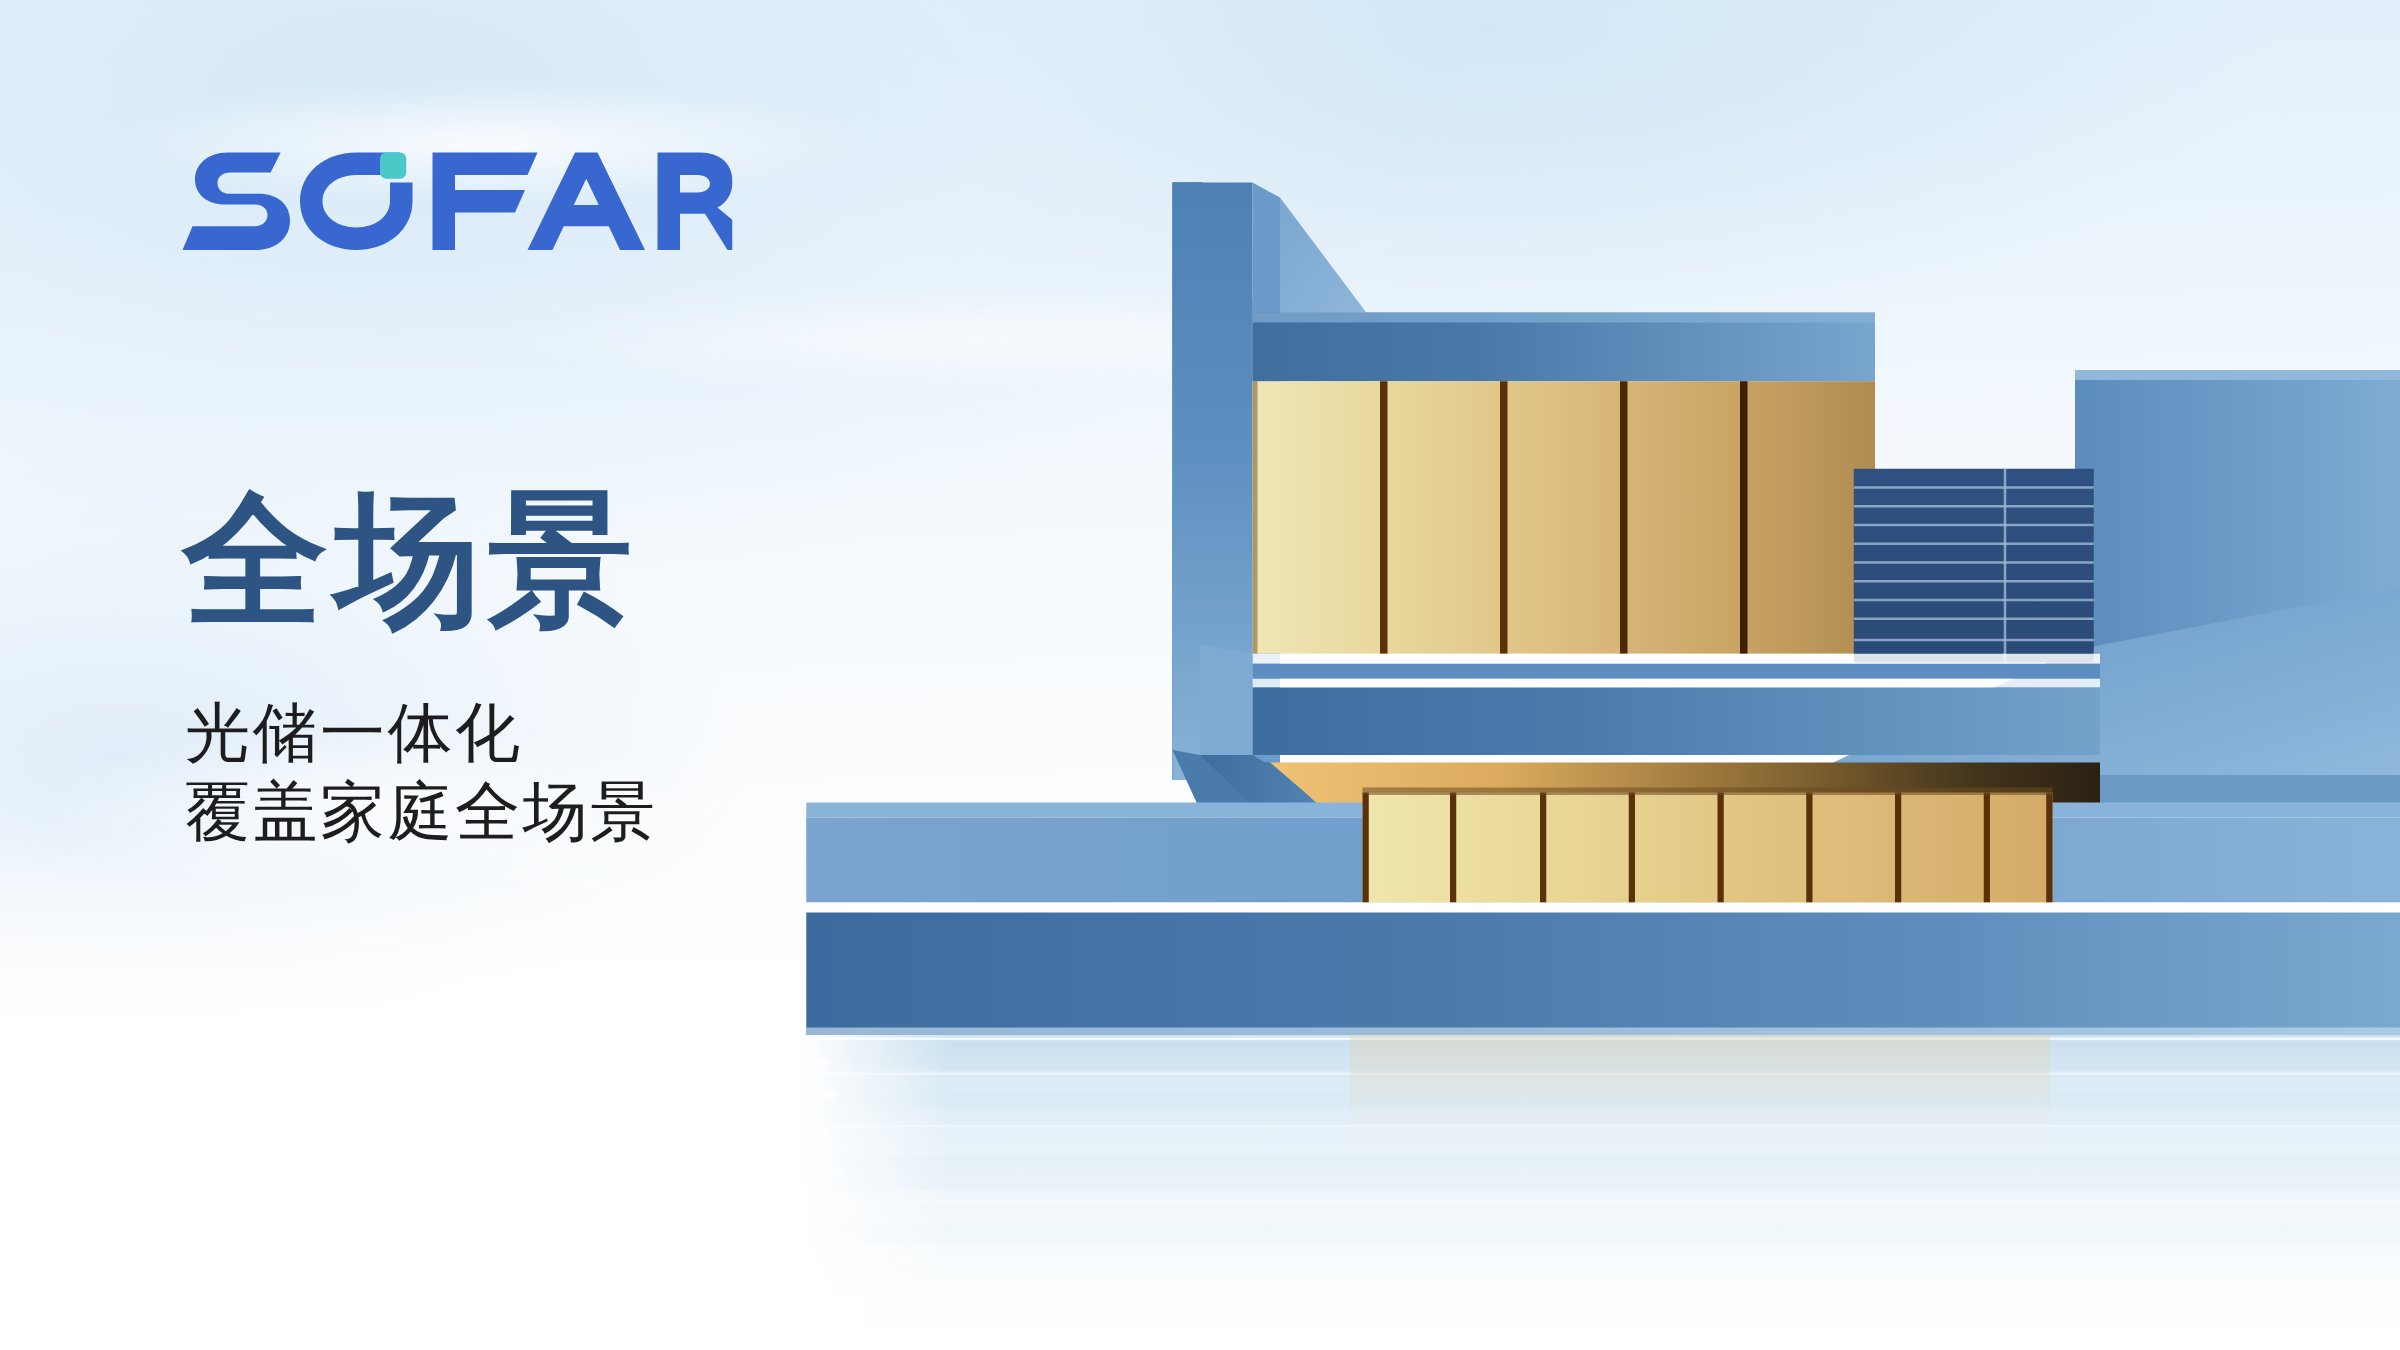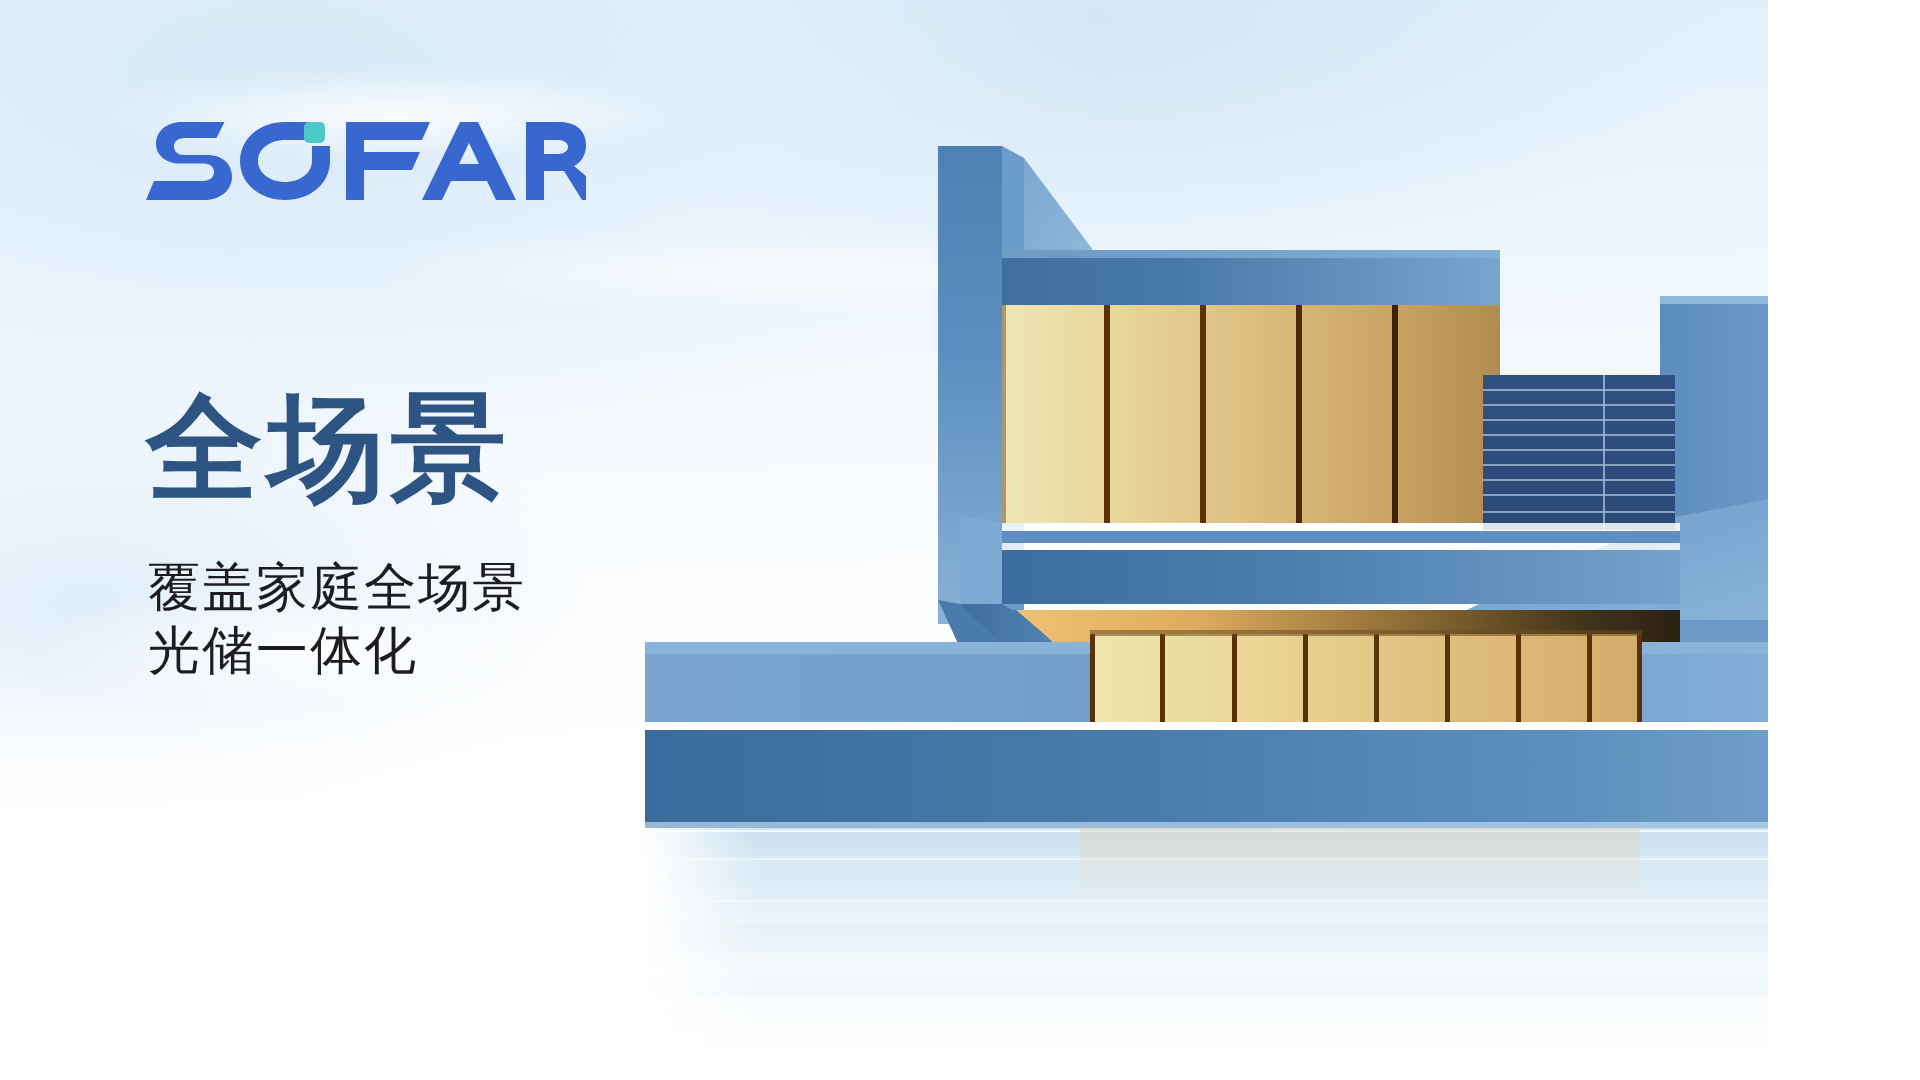--- a/index.html
+++ b/index.html
@@ -6,21 +6,21 @@
     margin: 0;
     padding: 0;
     background: #ffffff;
   }
   body {
     font-family: "Liberation Sans", "DejaVu Sans", sans-serif;
   }
 
   .banner {
     position: relative;
-    width: 1768px;
+    width: 1920px;
     height: 1080px;
     overflow: hidden;
     background: #e5e5e5;
   }
 
   
   .sky {
     position: absolute;
     inset: 0;
     background:
@@ -423,19 +423,19 @@
                  C436,44 440,36 440,27 C440,13 430,4 414,4 Z
                  M398,22 L412,22 C418,22 422,25 422,29 C422,33 418,36 412,36 L398,36 Z"></path>
       </g>
 
       <rect x="158" y="4" width="21" height="21" rx="5" fill="#4cc8c8"></rect>
     </svg>
 
     <div class="headline">全场景</div>
 
     <div class="subtitle">
+      <span class="subtitle-line">光储一体化</span>
       <span class="subtitle-line">覆盖家庭全场景</span>
-      <span class="subtitle-line">光储一体化</span>
     </div>
 
   </div>
 
 </div>
 
 </body></html>

